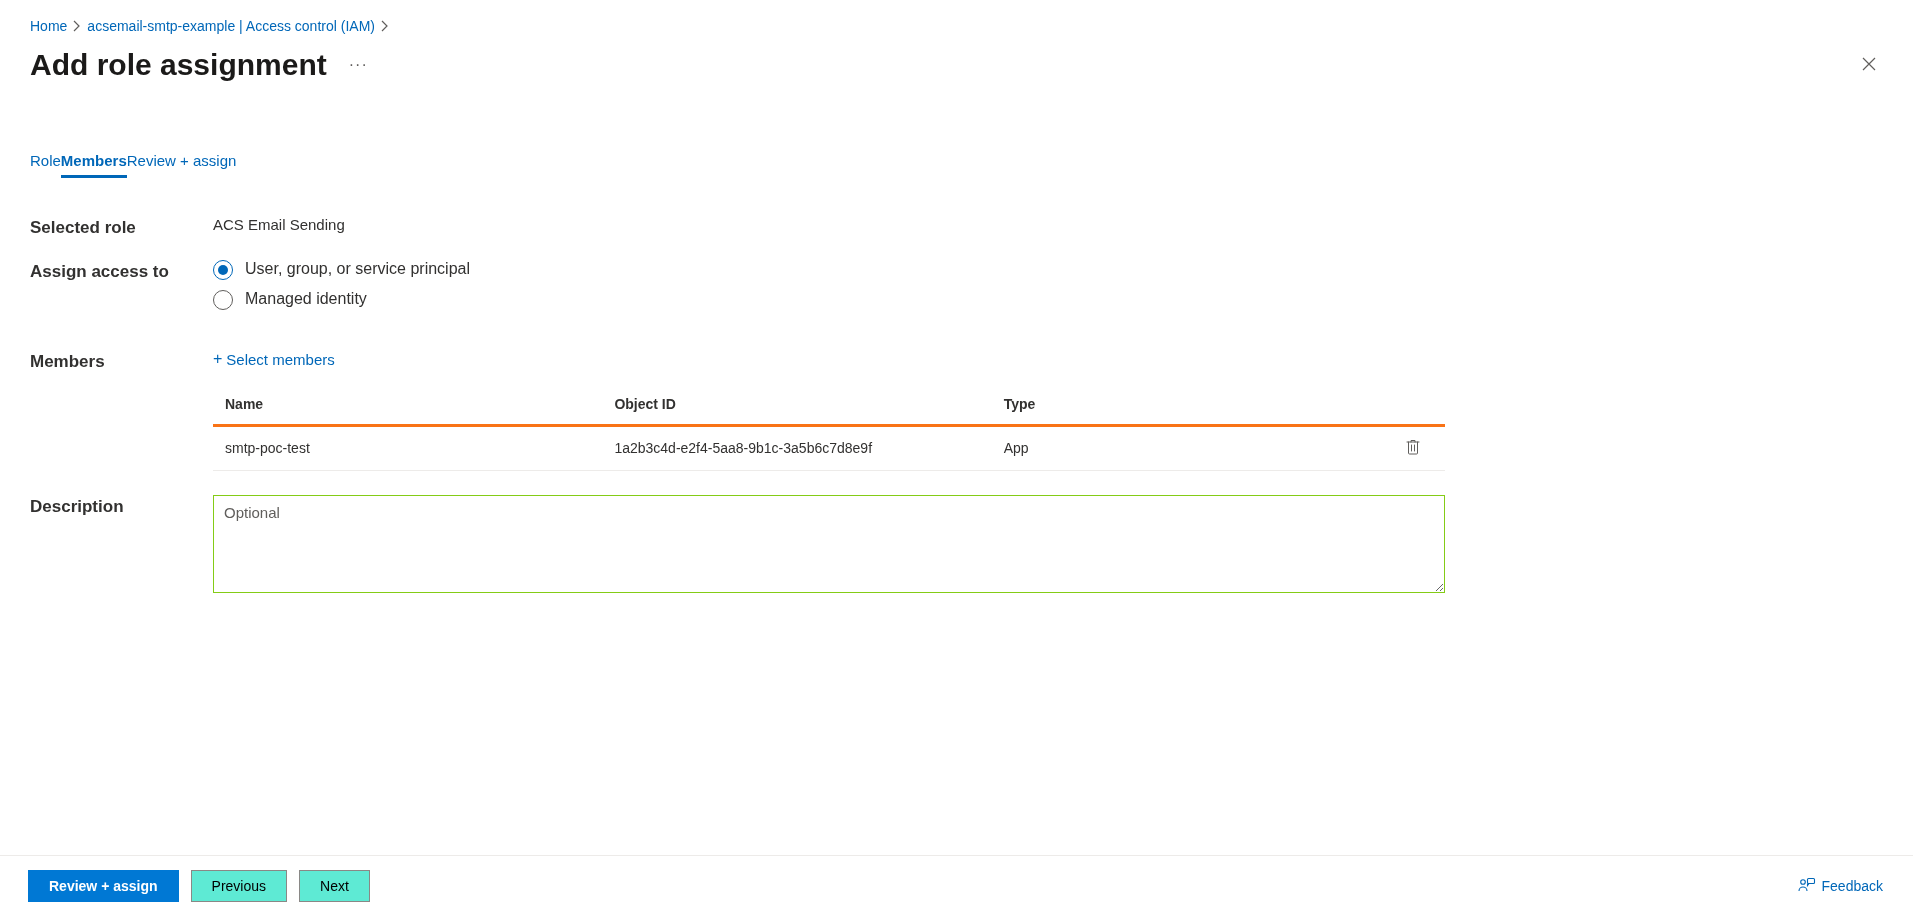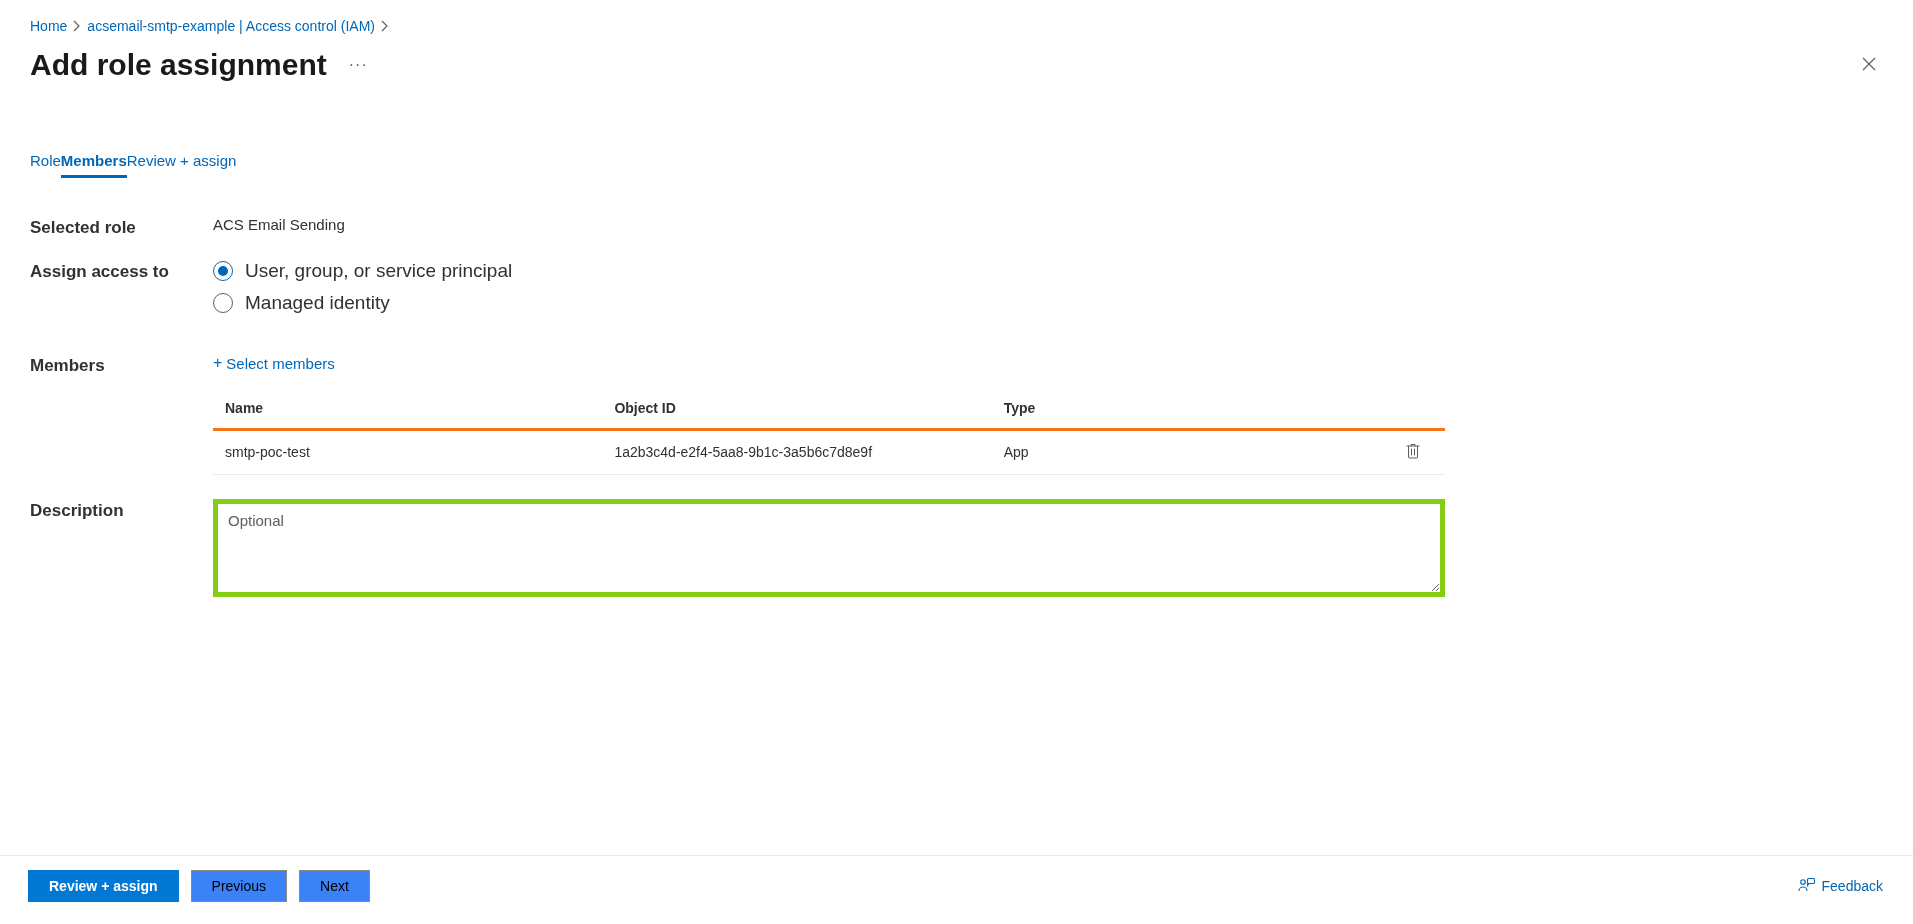--- a/index.html
+++ b/index.html
@@ -83,25 +83,24 @@
       width: 183px;
       flex-shrink: 0;
       font-weight: 600;
       font-size: 17px;
       padding-top: 2px;
     }
     .form-value { flex: 1; font-size: 15px; color: #323130; }
 
     .radio-option {
       display: flex;
-      align-items: center;
       gap: 12px;
       margin-bottom: 10px;
       cursor: pointer;
-      font-size: 19px;
+      font-size: 16px;
     }
     .radio-circle {
       width: 20px;
       height: 20px;
       border-radius: 50%;
       border: 1px solid #605e5c;
       display: flex;
       align-items: center;
       justify-content: center;
       flex-shrink: 0;
@@ -147,21 +146,21 @@
     .col-name { width: 305px; }
     .col-oid  { width: 305px; }
     .col-type { width: 305px; }
     .col-del  { width: 50px; text-align: center; }
     .trash-icon { color: #605e5c; cursor: pointer; }
 
     .desc-input {
       width: 100%;
       max-width: 1232px;
       min-height: 98px;
-      border: 5px solid #84cc16;
+      border: 1px solid #84cc16;
       padding: 8px 10px;
       font-family: inherit;
       font-size: 15px;
       resize: vertical;
     }
     .desc-input::placeholder { color: #605e5c; }
 
     .footer {
       position: absolute;
       bottom: 10px;
@@ -174,21 +173,21 @@
       justify-content: space-between;
       background: #fff;
     }
     .footer-left { display: flex; gap: 12px; }
     .btn {
       height: 32px;
       padding: 0 20px;
       font-size: 14px;
       cursor: pointer;
       border: 1px solid #8a8886;
-      background: #3b82f6;
+      background: #5eead4;
       font-family: inherit;
     }
     .btn.primary {
       background: #0078d4;
       color: #fff;
       border-color: #0078d4;
       font-weight: 600;
     }
     .feedback {
       color: #0067b8;

